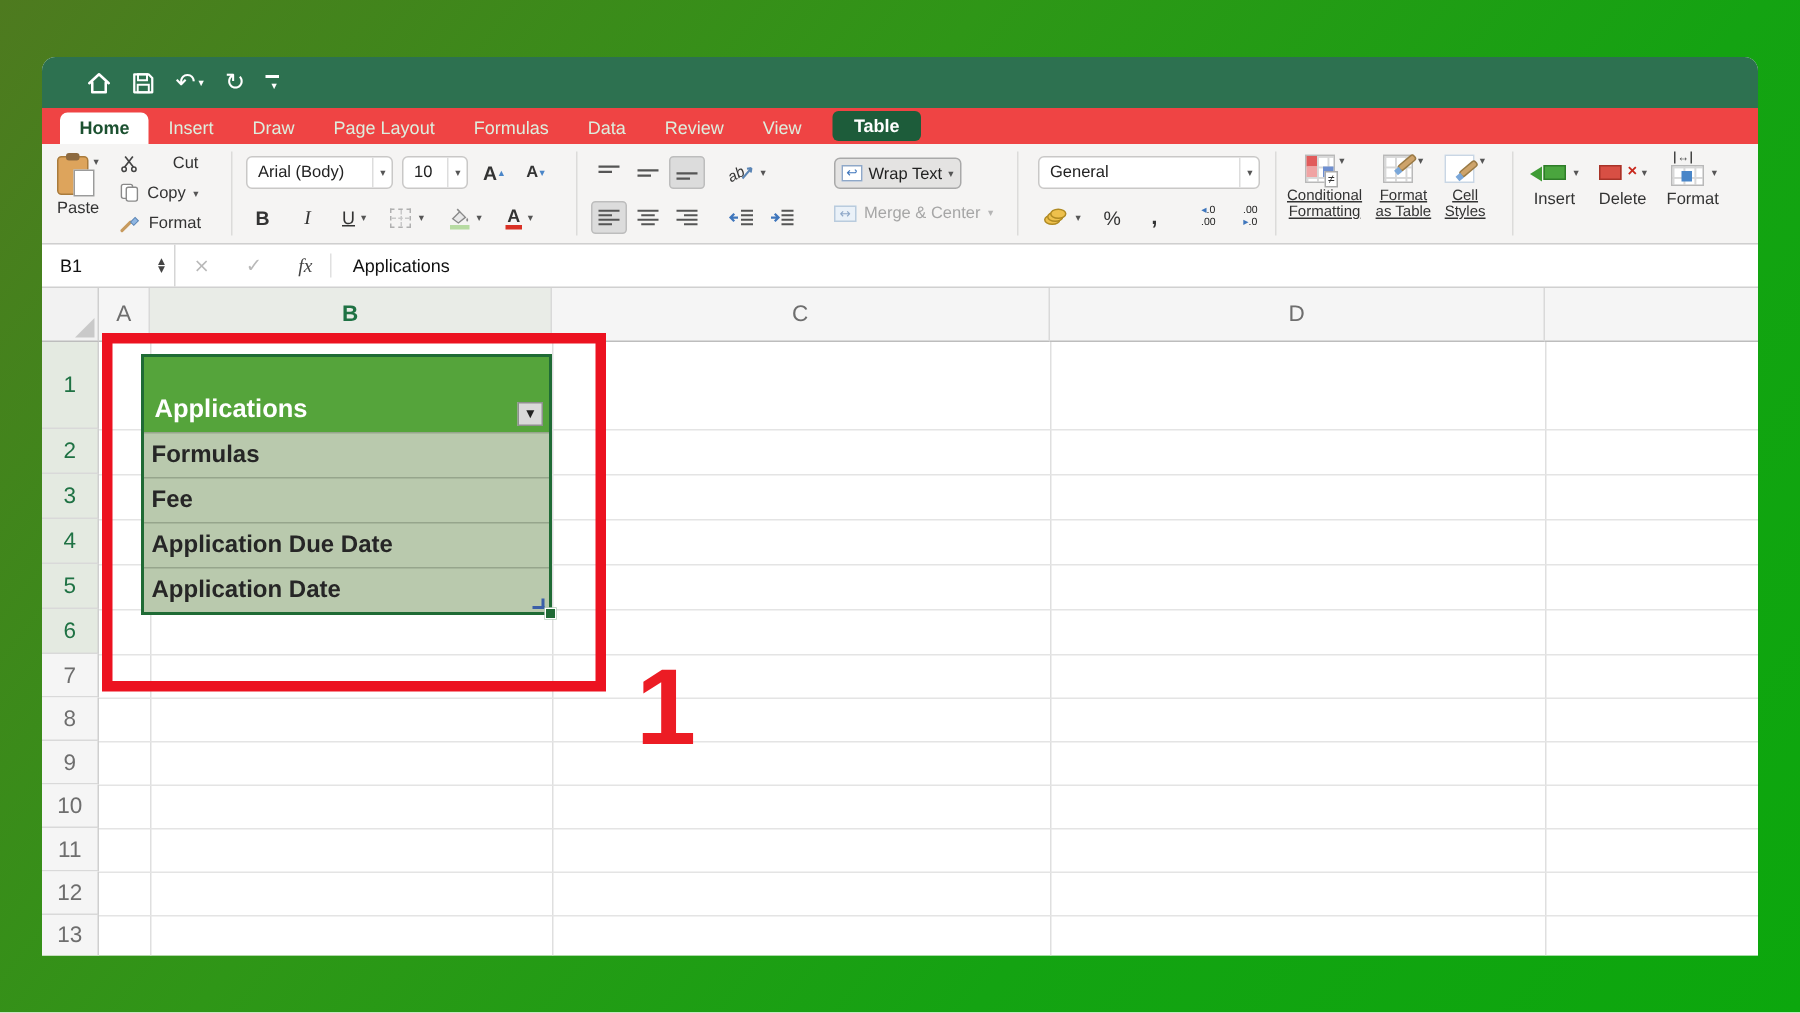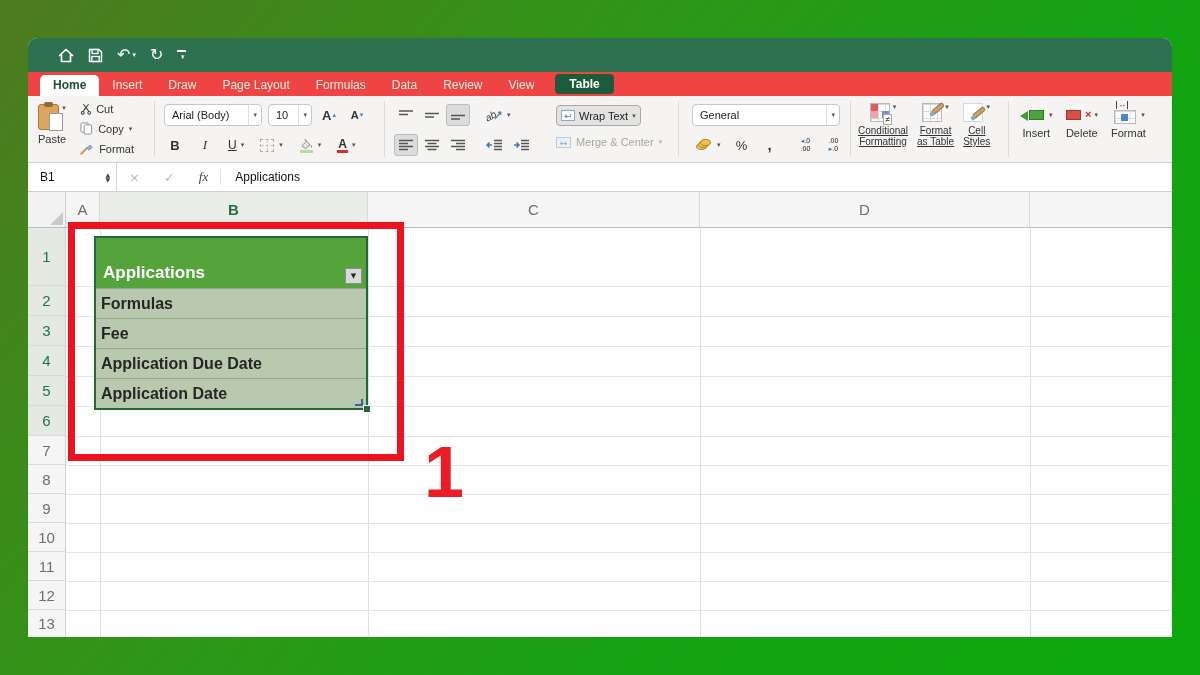--- a/index.html
+++ b/index.html
@@ -194,21 +194,21 @@
 
       <div style="position:absolute;left:10px;top:5px;display:flex;gap:14px">
         <div class="big-btn" style="padding-top:3px">
           <div style="display:flex;align-items:flex-start;gap:3px">
             <div class="paste-icon"></div>
             <span class="caret">▾</span>
           </div>
           <span class="grp-label">Paste</span>
         </div>
         <div style="display:flex;flex-direction:column;justify-content:space-between;height:56px;padding:2px 0">
-          <div class="rrow" style="gap:4px">
+          <div class="rrow" style="gap:23px">
             <svg width="12" height="12" viewBox="0 0 14 14">
                 <path d="M4 1.5 L10.5 10 M10 1.5 L3.5 10" stroke="#444" stroke-width="1.3" fill="none"></path>
                 <circle cx="3.2" cy="11.5" r="1.7" fill="none" stroke="#444" stroke-width="1.2"></circle>
                 <circle cx="10.8" cy="11.5" r="1.7" fill="none" stroke="#444" stroke-width="1.2"></circle>
               </svg>
             <span>Cut</span>
           </div>
           <div class="rrow" style="gap:5px">
             <svg width="13" height="13" viewBox="0 0 14 14">
                 <rect x="1" y="1" width="8" height="10" rx="1.5" fill="#fff" stroke="#8a8a8a"></rect>

